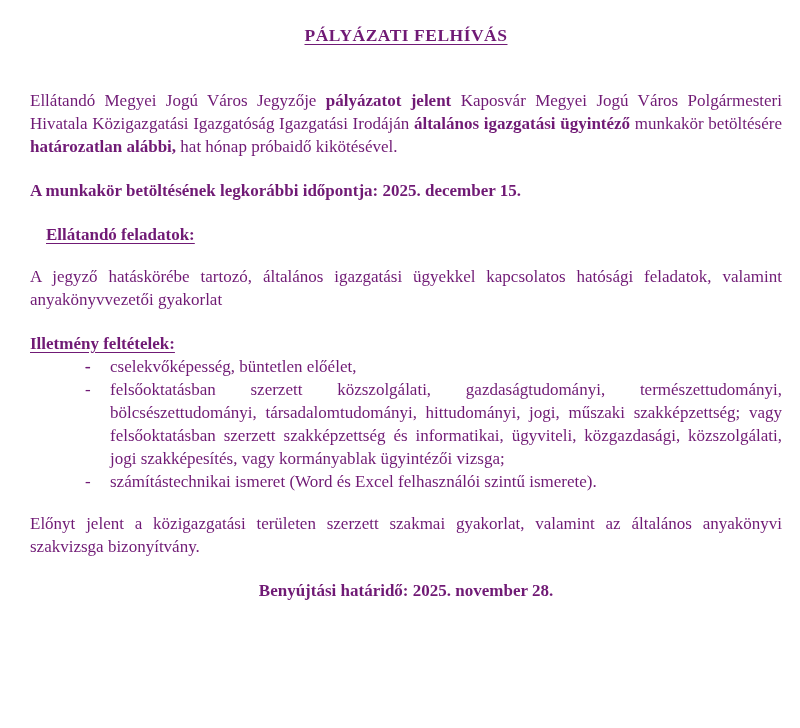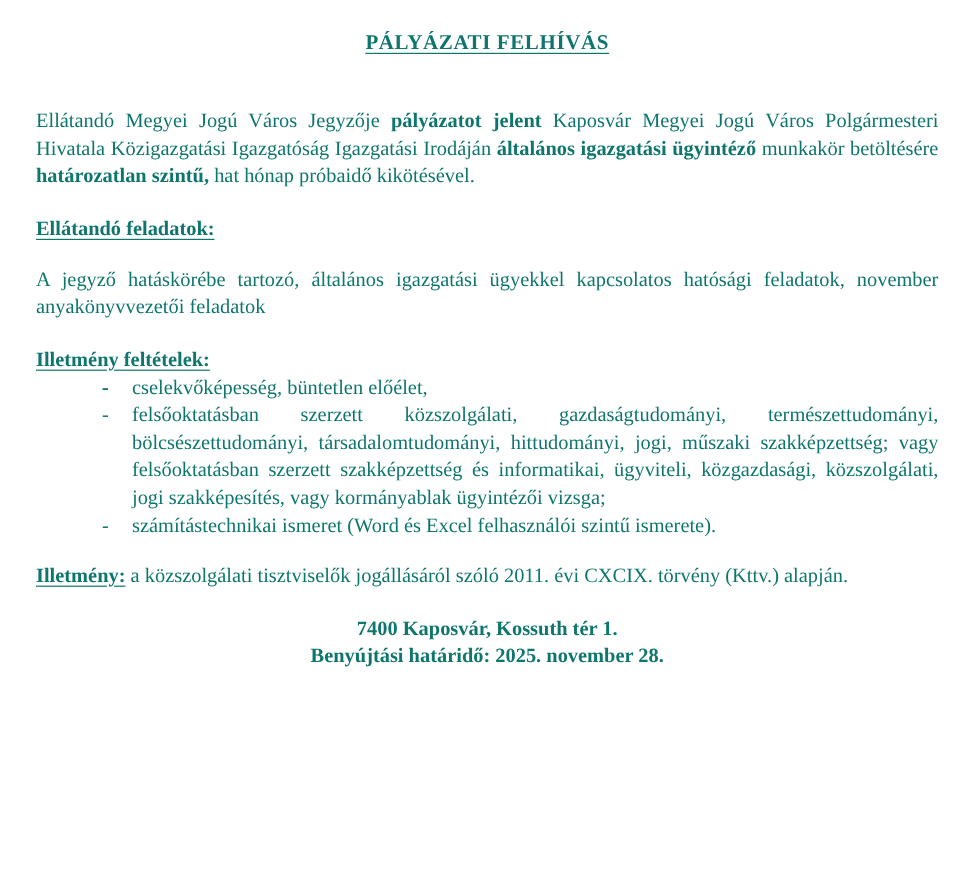--- a/index.html
+++ b/index.html
@@ -6,21 +6,21 @@
     margin: 0;
     padding: 0;
     background: #ffffff;
     overflow: hidden;
   }
   .page {
     box-sizing: border-box;
     width: 800px;
     height: 728px;
     background: #ffffff;
-    color: #0f766e;
+    color: #701a75;
     font-family: "Liberation Serif", "DejaVu Serif", serif;
     font-size: 17px;
     line-height: 23px;
     padding: 24px 18px 0 30px;
   }
   .doc-title {
     text-align: center;
     font-weight: bold;
     font-size: 17.5px;
     letter-spacing: 0.5px;
@@ -33,21 +33,21 @@
   p {
     margin: 0 0 21px 0;
     text-align: justify;
   }
   .bold { font-weight: bold; }
   .heading {
     font-weight: bold;
     text-decoration: underline;
     text-underline-offset: 3px;
   }
-  .h-block { margin-bottom: 19px; }
+  .h-block { margin-bottom: 19px; margin-left: 16px; }
   .h-block-tight { margin-bottom: 0; }
   ul.req-list {
     list-style: none;
     margin: 0 0 19px 0;
     padding: 0;
   }
   ul.req-list li {
     position: relative;
     padding-left: 80px;
     text-align: justify;
@@ -63,36 +63,36 @@
     margin: 0;
   }
 </style>
 </head>
 <body>
 
 <div class="page">
 
   <h1 class="doc-title"><span class="u">PÁLYÁZATI FELHÍVÁS</span></h1>
 
-  <p><span>Ellátandó Megyei Jogú Város Jegyzője </span><span class="bold">pályázatot jelent</span><span> Kaposvár Megyei Jogú Város Polgármesteri Hivatala Közigazgatási Igazgatóság Igazgatási Irodáján </span><span class="bold">általános igazgatási ügyintéző</span><span> munkakör betöltésére </span><span class="bold">határozatlan szintű,</span><span> hat hónap próbaidő kikötésével.</span></p>
+  <p><span>Ellátandó Megyei Jogú Város Jegyzője </span><span class="bold">pályázatot jelent</span><span> Kaposvár Megyei Jogú Város Polgármesteri Hivatala Közigazgatási Igazgatóság Igazgatási Irodáján </span><span class="bold">általános igazgatási ügyintéző</span><span> munkakör betöltésére </span><span class="bold">határozatlan alábbi,</span><span> hat hónap próbaidő kikötésével.</span></p>
 
+  <p class="bold">A munkakör betöltésének legkorábbi időpontja: 2025. december 15.</p>
 
   <p class="h-block"><span class="heading">Ellátandó feladatok:</span></p>
 
-  <p>A jegyző hatáskörébe tartozó, általános igazgatási ügyekkel kapcsolatos hatósági feladatok, november anyakönyvvezetői feladatok</p>
+  <p>A jegyző hatáskörébe tartozó, általános igazgatási ügyekkel kapcsolatos hatósági feladatok, valamint anyakönyvvezetői gyakorlat</p>
 
   <p class="h-block-tight"><span class="heading">Illetmény feltételek:</span></p>
 
   <ul class="req-list">
     <li><span class="marker">-</span></li>
     <li><span class="marker">-</span><span>cselekvőképesség, büntetlen előélet,</span></li>
     <li><span class="marker">-</span><span>felsőoktatásban szerzett közszolgálati, gazdaságtudományi, természettudományi, bölcsészettudományi, társadalomtudományi, hittudományi, jogi, műszaki szakképzettség; vagy felsőoktatásban szerzett szakképzettség és informatikai, ügyviteli, közgazdasági, közszolgálati, jogi szakképesítés, vagy kormányablak ügyintézői vizsga;</span></li>
     <li><span class="marker">-</span><span>számítástechnikai ismeret (Word és Excel felhasználói szintű ismerete).</span></li>
   </ul>
 
-
-  <p><span class="bold heading">Illetmény:</span><span> a közszolgálati tisztviselők jogállásáról szóló 2011. évi CXCIX. törvény (Kttv.) alapján.</span></p>
+  <p>Előnyt jelent a közigazgatási területen szerzett szakmai gyakorlat, valamint az általános anyakönyvi szakvizsga bizonyítvány.</p>
 
 
-  <p class="centered-block">7400 Kaposvár, Kossuth tér 1.</p>
+
   <p class="centered-block">Benyújtási határidő: 2025. november 28.</p>
 
 </div>
 
 </body></html>

